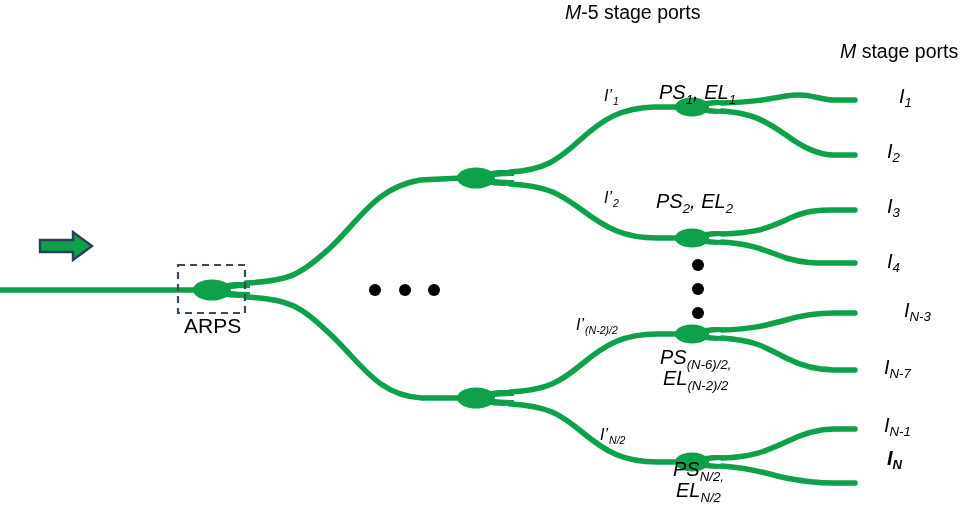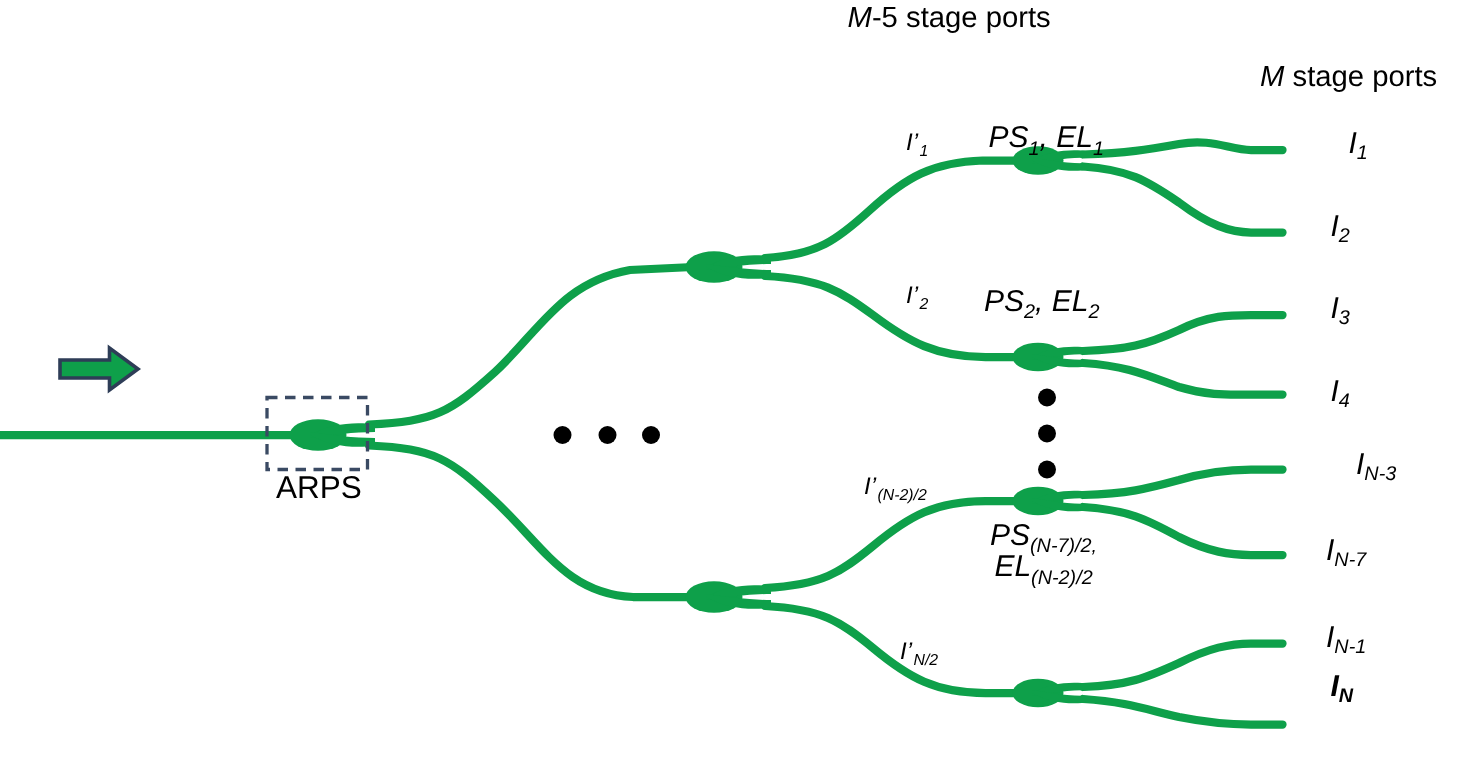--- a/index.html
+++ b/index.html
@@ -218,24 +218,28 @@
 
   <div class="lbl psel" style="left:659px; top:82px;">
     <span>PS</span><sub>1</sub><span>, </span><span>EL</span><sub>1</sub>
   </div>
 
   <div class="lbl psel" style="left:656px; top:191px;">
     <span>PS</span><sub>2</sub><span>, </span><span>EL</span><sub>2</sub>
   </div>
 
   <div class="lbl psel two-line" style="left:660px; top:347px;">
-    <span class="ln"><span>PS</span><sub>(N-7)/2,</sub></span>
+    <span class="ln"><span>PS</span><sub>(N-6)/2,</sub></span>
     <span class="ln"><span>EL</span><sub>(N-2)/2</sub></span>
   </div>
 
+  <div class="lbl psel two-line" style="left:673px; top:459px;">
+    <span class="ln"><span>PS</span><sub>N/2,</sub></span>
+    <span class="ln"><span>EL</span><sub>N/2</sub></span>
+  </div>
 
   <div class="lbl port-label" style="left:899px; top:86px;">
     <i>I</i><sub>1</sub>
   </div>
   <div class="lbl port-label" style="left:887px; top:141px;">
     <i>I</i><sub>2</sub>
   </div>
   <div class="lbl port-label" style="left:887px; top:196px;">
     <i>I</i><sub>3</sub>
   </div>

